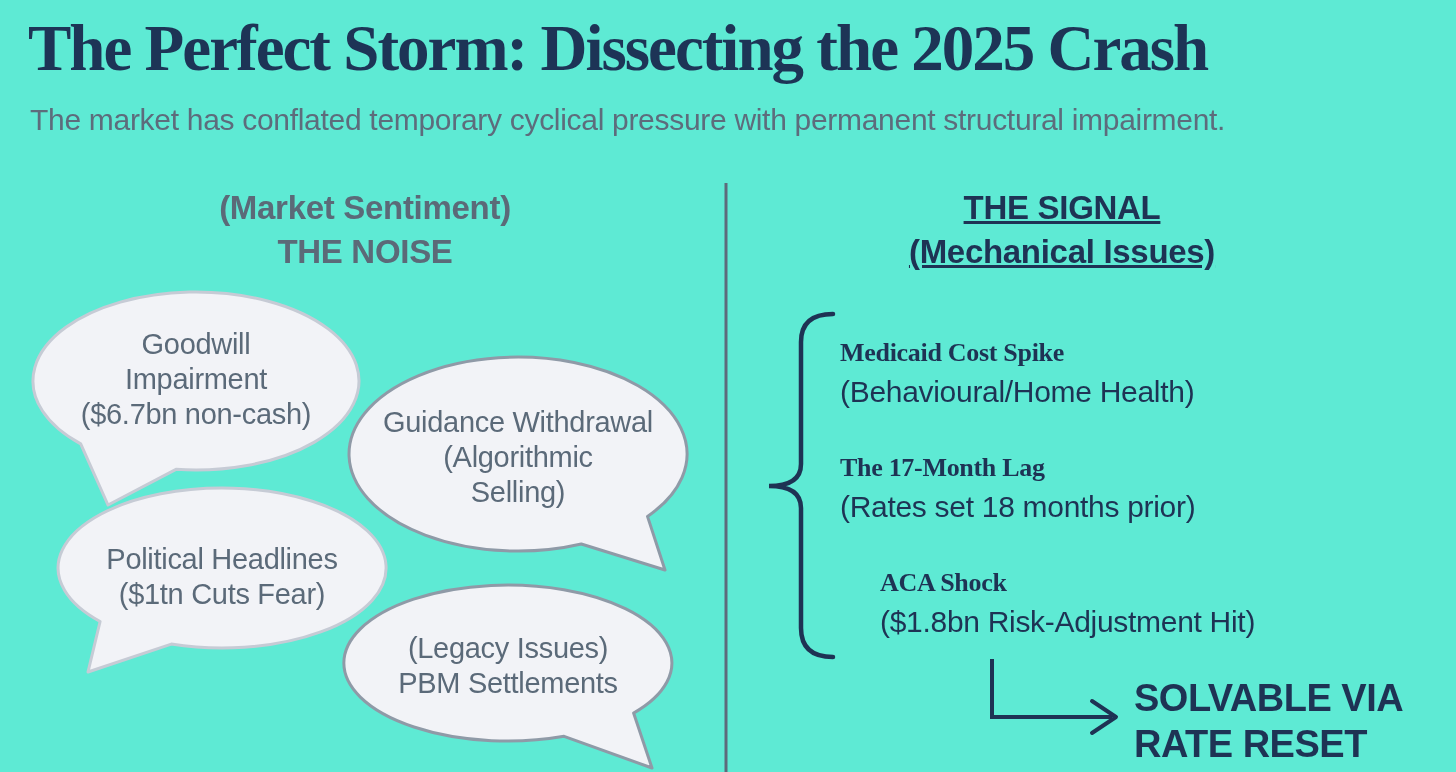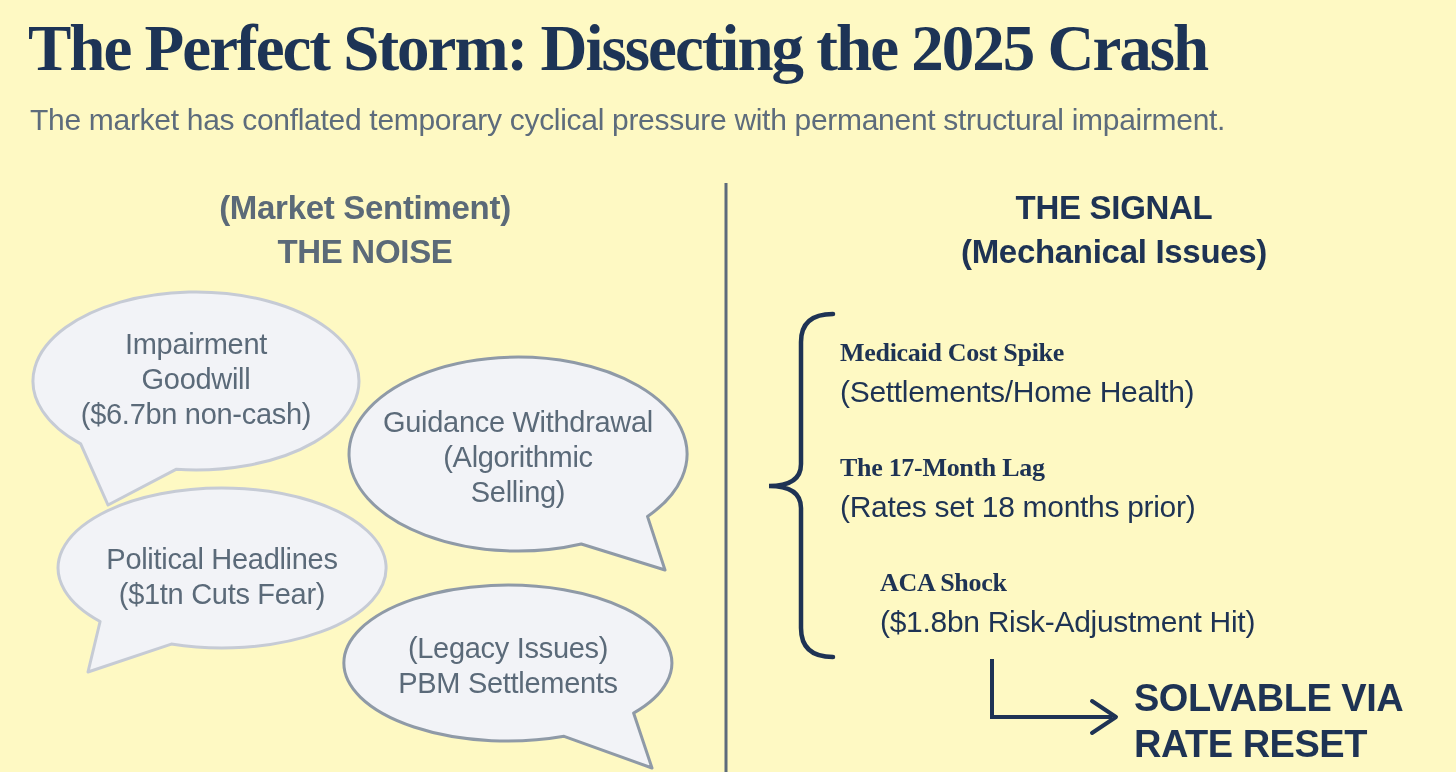--- a/index.html
+++ b/index.html
@@ -1,35 +1,35 @@
 <!DOCTYPE html>
 <html><head>
 <meta charset="utf-8">
 <style>
   html,body{margin:0;padding:0;background:#eef0f4;}
   .canvas{
     position:relative;width:1456px;height:772px;overflow:hidden;
-    background:#fef9c3;
+    background:#5eead4;
     font-family:"Liberation Sans",sans-serif;
   }
   .title{
     position:absolute;left:28px;top:12px;
     font-family:"Liberation Serif",serif;font-weight:700;
     font-size:65px;line-height:1.12;letter-spacing:-2px;
     color:#1d3456;white-space:nowrap;
   }
   .subtitle{
     position:absolute;left:30px;top:103px;
     font-size:30px;color:#5d6c7c;white-space:nowrap;letter-spacing:-0.3px;
   }
   .svg-layer{position:absolute;left:0;top:0;width:1456px;height:772px;}
   .col-header{position:absolute;top:186px;text-align:center;font-weight:700;
     font-size:33px;line-height:44px;letter-spacing:-0.3px;}
   .noise-header{left:105px;width:520px;color:#5b6a78;}
-  .signal-header{left:854px;width:520px;color:#1e3354;}
+  .signal-header{left:802px;width:520px;color:#1e3354;text-decoration:underline;}
   .bubble-text{position:absolute;text-align:center;
     font-size:29px;line-height:35px;color:#5b6a79;letter-spacing:-0.3px;}
   .bt-1{left:26px;top:327px;width:340px;}
   .bt-2{left:343px;top:405px;width:350px;}
   .bt-3{left:52px;top:534px;width:340px;margin-top:8px;}
   .bt-4{left:338px;top:631px;width:340px;}
   .signal-item{position:absolute;left:840px;color:#1e3354;}
   .si-1{top:333px;}
   .si-2{top:448px;}
   .si-3{top:563px;margin-left:40px;}
@@ -70,22 +70,22 @@
     <div>(Market Sentiment)</div>
     <div>THE NOISE</div>
   </div>
 
   <div class="col-header signal-header">
     <div>THE SIGNAL</div>
     <div>(Mechanical Issues)</div>
   </div>
 
   <div class="bubble-text bt-1">
+    <div>Goodwill</div>
     <div>Impairment</div>
-    <div>Goodwill</div>
     <div>($6.7bn non-cash)</div>
   </div>
 
   <div class="bubble-text bt-2">
     <div>Guidance Withdrawal</div>
     <div>(Algorithmic</div>
     <div>Selling)</div>
   </div>
 
   <div class="bubble-text bt-3">
@@ -93,21 +93,21 @@
     <div>($1tn Cuts Fear)</div>
   </div>
 
   <div class="bubble-text bt-4">
     <div>(Legacy Issues)</div>
     <div>PBM Settlements</div>
   </div>
 
   <div class="signal-item si-1">
     <div class="t">Medicaid Cost Spike</div>
-    <div class="d">(Settlements/Home Health)</div>
+    <div class="d">(Behavioural/Home Health)</div>
   </div>
 
   <div class="signal-item si-2">
     <div class="t">The 17-Month Lag</div>
     <div class="d">(Rates set 18 months prior)</div>
   </div>
 
   <div class="signal-item si-3">
     <div class="t">ACA Shock</div>
     <div class="d">($1.8bn Risk-Adjustment Hit)</div>

